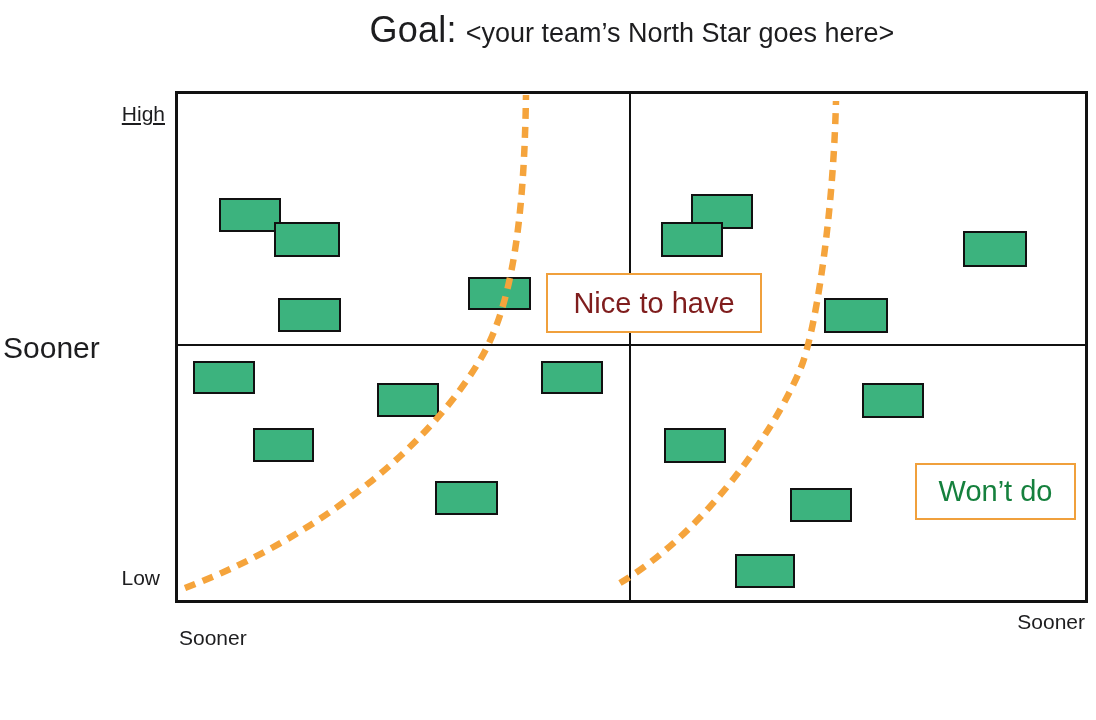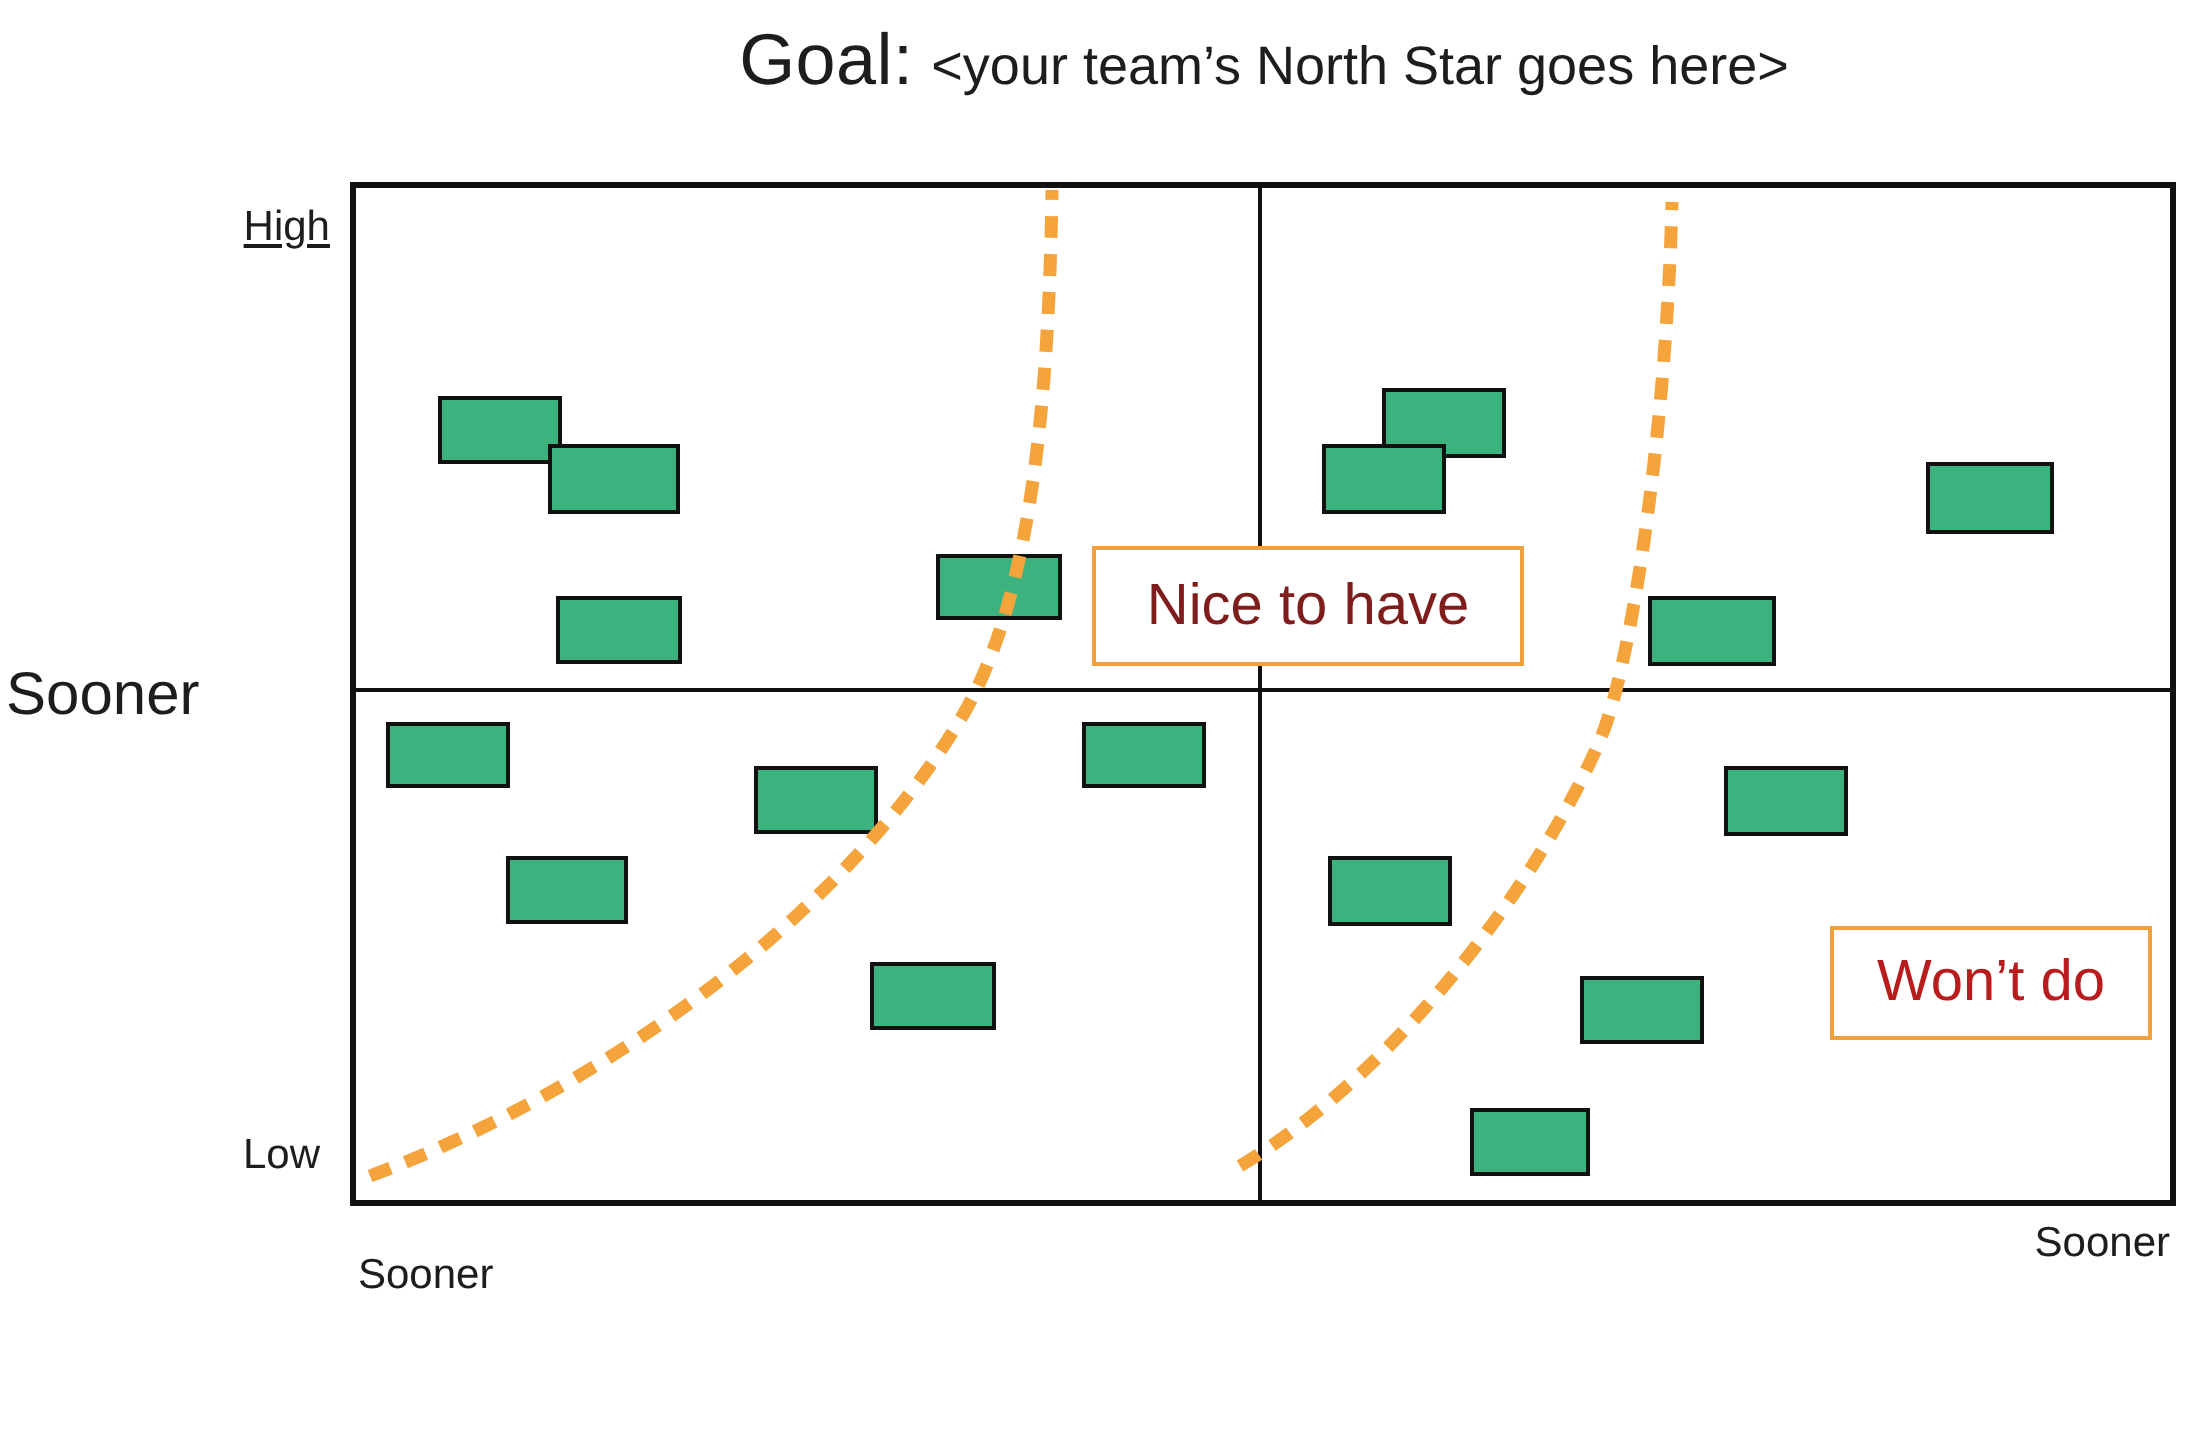--- a/index.html
+++ b/index.html
@@ -74,14 +74,14 @@
     <div class="card" style="left: 193px; top: 361px; width: 62px; height: 33px; background: rgb(60, 179, 126); border-color: rgb(17, 17, 17);"></div>
     <div class="card" style="left: 253px; top: 428px; width: 61px; height: 34px; background: rgb(60, 179, 126); border-color: rgb(17, 17, 17);"></div>
     <div class="card" style="left: 377px; top: 383px; width: 62px; height: 34px; background: rgb(60, 179, 126); border-color: rgb(17, 17, 17);"></div>
     <div class="card" style="left: 541px; top: 361px; width: 62px; height: 33px; background: rgb(60, 179, 126); border-color: rgb(17, 17, 17);"></div>
     <div class="card" style="left: 435px; top: 481px; width: 63px; height: 34px; background: rgb(60, 179, 126); border-color: rgb(17, 17, 17);"></div>
     <div class="card" style="left: 862px; top: 383px; width: 62px; height: 35px; background: rgb(60, 179, 126); border-color: rgb(17, 17, 17);"></div>
     <div class="card" style="left: 664px; top: 428px; width: 62px; height: 35px; background: rgb(60, 179, 126); border-color: rgb(17, 17, 17);"></div>
     <div class="card" style="left: 790px; top: 488px; width: 62px; height: 34px; background: rgb(60, 179, 126); border-color: rgb(17, 17, 17);"></div>
     <div class="card" style="left: 735px; top: 554px; width: 60px; height: 34px; background: rgb(60, 179, 126); border-color: rgb(17, 17, 17);"></div>
     <div class="quad-label" style="left: 546px; top: 273px; width: 216px; height: 60px; color: #7f1d1d; border-color: rgb(240, 160, 60);">Nice to have</div>
-    <div class="quad-label" style="left: 915px; top: 463px; width: 161px; height: 57px; color: #b91c1c; border-color: rgb(240, 160, 60);">Won’t do</div>
+    <div class="quad-label" style="left: 915px; top: 463px; width: 161px; height: 57px; color: #15803d; border-color: rgb(240, 160, 60);">Won’t do</div>
   </div>
 
 </body></html>

